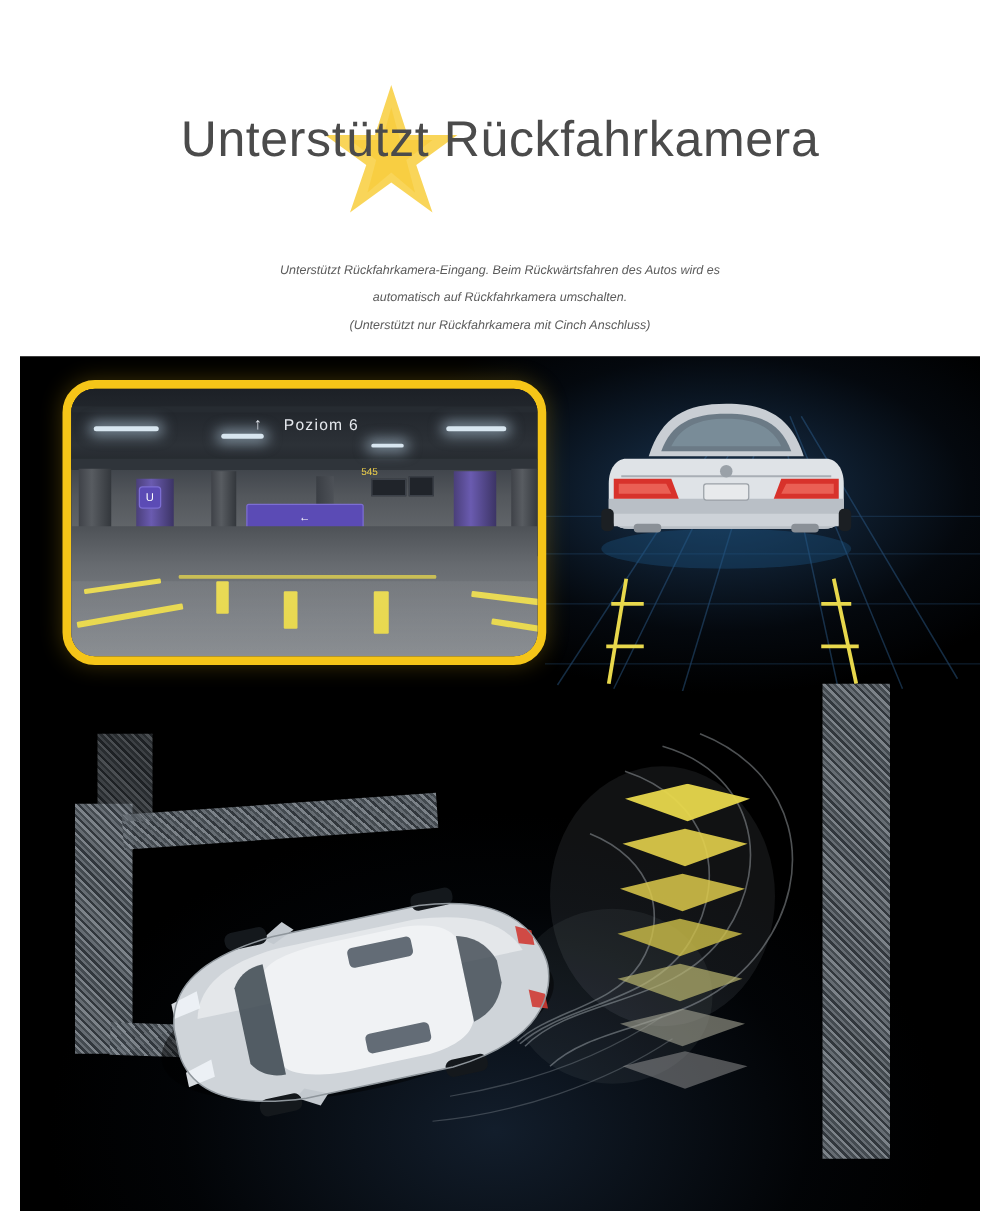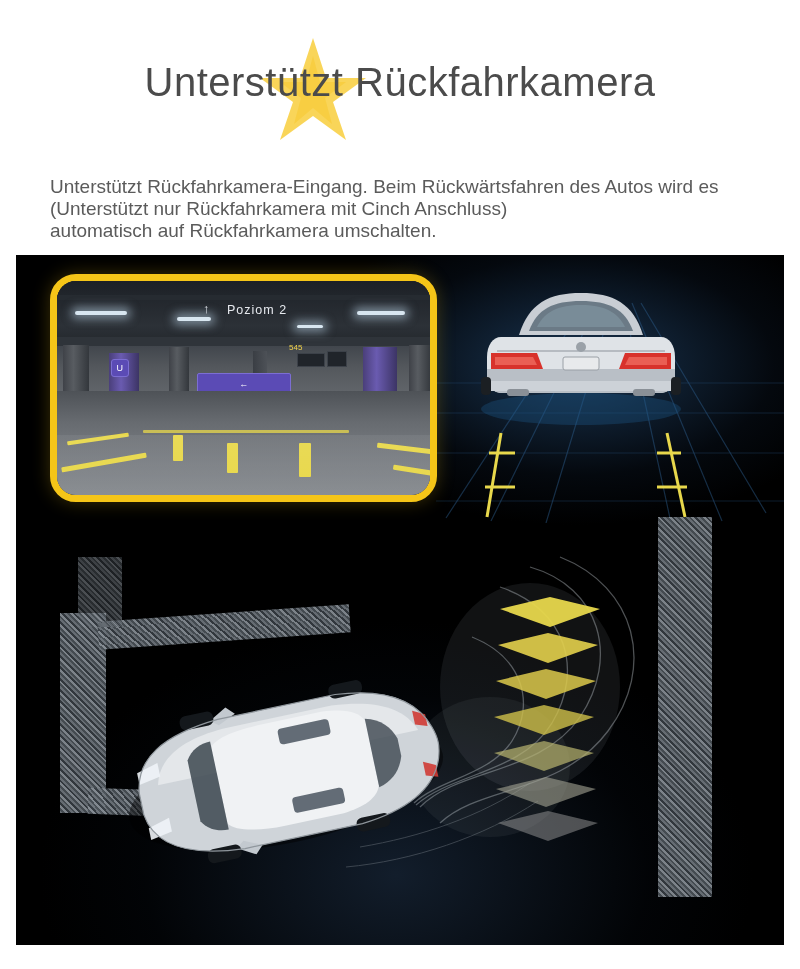--- a/index.html
+++ b/index.html
@@ -12,20 +12,21 @@
     height: 969px;
     font-family: "Liberation Sans", sans-serif;
     overflow: hidden;
     position: relative;
   }
   .page {
     width: 800px;
     height: 820px;
     position: relative;
     background: #ffffff;
+    margin-top: 30px;
   }
 
   
   .header {
     position: relative;
     height: 255px;
     background: #ffffff;
   }
   .star-wrap {
     position: absolute;
@@ -45,24 +46,25 @@
     font-weight: 400;
     color: #4b4b4b;
     letter-spacing: 0.5px;
     line-height: 1.2;
   }
   .subtitle {
     position: absolute;
     left: 50px;
     top: 176px;
     width: 700px;
-    text-align: left;
-    font-size: 19px;
+    text-align: center;
+    font-size: 10px;
     color: #5b5b5b;
     line-height: 22px;
+    font-style: italic;
   }
   .subtitle .line { display: block; }
 
   
   .panel {
     position: absolute;
     left: 16px;
     top: 255px;
     width: 768px;
     height: 690px;
@@ -212,22 +214,22 @@
           <polygon points="55,4 68,44 108,44 75,68 88,106 55,82 22,106 35,68 2,44 42,44" fill="#f9d14b" opacity="0.92"></polygon>
           <polygon points="55,22 62,48 88,48 67,64 74,90 55,74 36,90 43,64 22,48 48,48" fill="#f7c92f" opacity="0.55"></polygon>
         </g>
       </svg>
     </div>
 
     <div class="title">Unterstützt Rückfahrkamera</div>
 
     <div class="subtitle">
       <span class="line">Unterstützt Rückfahrkamera-Eingang. Beim Rückwärtsfahren des Autos wird es</span>
+      <span class="line">automatisch auf Rückfahrkamera umschalten.</span>
       <span class="line">(Unterstützt nur Rückfahrkamera mit Cinch Anschluss)</span>
-      <span class="line">automatisch auf Rückfahrkamera umschalten.</span>
     </div>
   </div>
 
   <div class="panel">
     <div class="panel-bg-glow"></div>
 
     <div class="persp">
       <svg width="348" height="260" viewBox="0 0 348 260">
         <g stroke="#2e5f8f" stroke-width="1.2" opacity="0.55" fill="none">
           <line x1="10" y1="255" x2="150" y2="40"></line>
@@ -252,21 +254,21 @@
         <div class="gx-ceiling"></div>
         <div class="gx-beam" style="left:0;top:56px;width:100%;height:9px;"></div>
         <div class="gx-beam" style="left:0;top:14px;width:100%;height:5px;background:#262b31;"></div>
 
         <div class="gx-light" style="left:18px;top:30px;width:52px;"></div>
         <div class="gx-light" style="left:120px;top:36px;width:34px;"></div>
         <div class="gx-light" style="left:300px;top:30px;width:48px;"></div>
         <div class="gx-light" style="left:240px;top:44px;width:26px;height:3px;"></div>
 
         <div class="gx-arrow-up" style="left:146px;top:21px;">↑</div>
-        <div class="gx-label" style="left:170px;top:22px;">Poziom 2</div>
+        <div class="gx-label" style="left:170px;top:22px;">Poziom 6</div>
 
         <div class="gx-num" style="left:232px;top:62px;">545</div>
 
         <div class="gx-pillar" style="left:6px;top:64px;width:26px;height:74px;"></div>
         <div class="gx-pillar purple" style="left:52px;top:72px;width:30px;height:62px;"></div>
         <div class="gx-pillar" style="left:112px;top:66px;width:20px;height:64px;"></div>
         <div class="gx-pillar purple" style="left:306px;top:66px;width:34px;height:66px;"></div>
         <div class="gx-pillar" style="left:352px;top:64px;width:22px;height:70px;"></div>
         <div class="gx-pillar" style="left:196px;top:70px;width:14px;height:54px;background:linear-gradient(90deg,#3a3e44,#4d5157);"></div>
 

